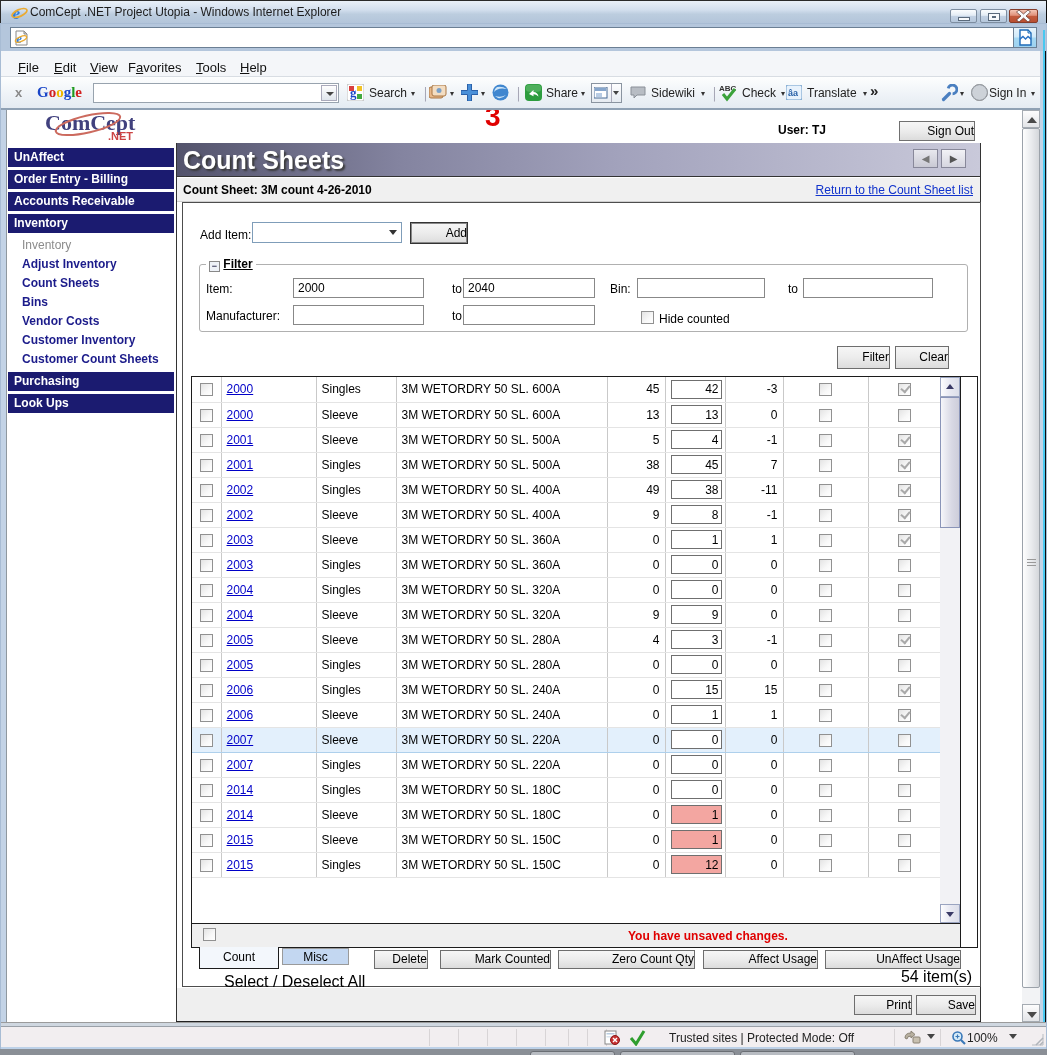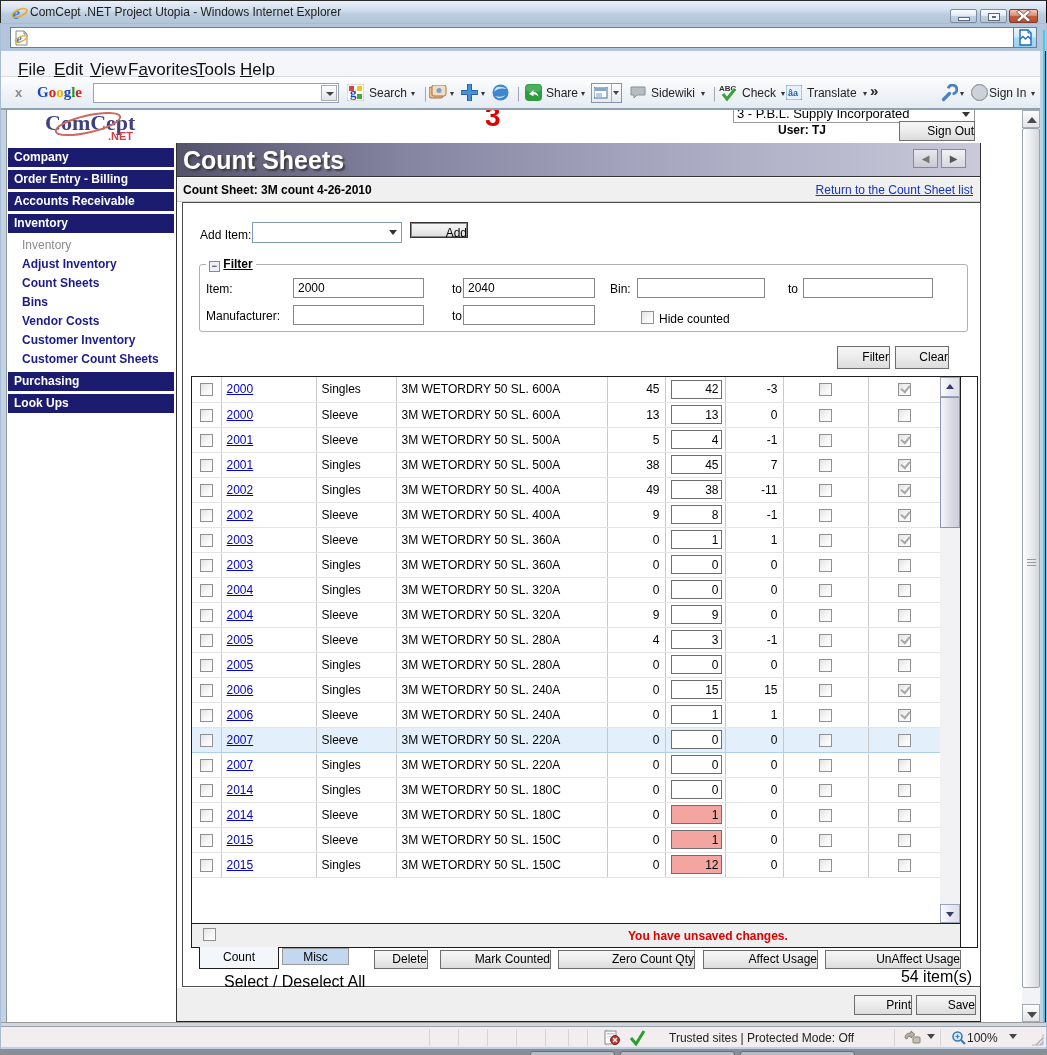--- a/index.html
+++ b/index.html
@@ -16,21 +16,21 @@
   background:linear-gradient(#fbfdfe 0%, #e3ecf5 45%, #c3d2e4 50%, #b5c7db 100%); }
 #btnclose { background:linear-gradient(#f4c6b5 0%, #e0917a 45%, #c35b3d 50%, #b94f32 100%); border:1px solid #853c2a; }
 
 #addrrow { position:absolute; left:1px; top:24px; width:1045px; height:27px; background:#b4c6dc; }
 #addrbox { position:absolute; left:9px; top:3px; width:1003px; height:21px; background:#fff; border:1px solid #6b7f94; border-right:0; }
 #compat { position:absolute; left:1012px; top:3px; width:24px; height:21px; border:1px solid #6b7f94;
   background:linear-gradient(#e8f4fc 0%, #d0eafa 48%, #a6d9f4 52%, #9ed2f0 100%); }
 #addrtext { position:absolute; left:24px; top:5px; font-size:11.7px; color:#222; white-space:nowrap; }
 
 #menubar { position:absolute; left:1px; top:51px; width:1045px; height:26px; background:#f4f6f9; border-bottom:1px solid #d8dde3; }
-#menubar span.mi { position:absolute; top:9px; font-size:17px; color:#111; }
+#menubar span.mi { position:absolute; top:9px; font-size:13px; color:#111; }
 
 #gbar { position:absolute; left:1px; top:77px; width:1045px; height:33px;
   background:linear-gradient(#fdfefe 0%, #f0f4f8 50%, #e4ebf2 100%); border-bottom:2px solid #8fa1b4; }
 .gtxt { position:absolute; top:9px; font-size:12px; color:#222; }
 
 #page { position:absolute; left:7px; top:110px; width:1015px; height:912px; background:#fff; overflow:hidden; }
 
 #bscroll { position:absolute; left:1022px; top:110px; width:18px; height:912px; background:#f2f3f5; }
 
 #lframe { position:absolute; left:1px; top:110px; width:6px; height:938px; background:#c3d3e6; }
@@ -203,26 +203,25 @@
 
   <div class="abs" style="left:33px; top:0px; width:120px; height:32px;">
     <svg width="120" height="32" viewBox="0 0 120 32">
       <text x="5" y="20" font-family="Liberation Serif, serif" font-size="22" font-weight="bold" fill="#41417e">ComCept</text>
       <ellipse cx="48" cy="14" rx="33" ry="8.5" fill="none" stroke="#cc6a5e" stroke-width="2" transform="rotate(-13 48 14)"></ellipse>
       <text x="68" y="30" font-family="Liberation Sans, sans-serif" font-size="11" font-weight="bold" fill="#cc4444">.NET</text>
     </svg>
   </div>
   <div class="abs" style="left:478px; top:-9px; font-size:28px; font-weight:bold; color:#e00000;">3</div>
   <div class="abs" style="left:711px; top:-13px; font-size:12px; font-weight:bold;">Location:</div>
-  <div class="abs" style="left:726px; top:-7px; width:242px; height:20px; border:1px solid #999; background:#fff; font-size:13px; padding:2px 3px; overflow:hidden;">3 - P.B.L. Supply Incorporated<span style="position:absolute; right:4px; top:8px; width:0; height:0; border-left:4px solid transparent; border-right:4px solid transparent; border-top:5px solid #333;"></span></div>
   <div class="abs" style="left:771px; top:13px; font-size:12px; font-weight:bold;">User: TJ</div>
   <div class="btn" style="left:892px; top:11px; width:76px; height:20px; line-height:18px; border:1px solid #707070;">Sign Out</div>
 
   <div class="abs" style="left:1px; top:38px; width:166px;">
-    <div class="navbar">Company</div>
+    <div class="navbar">UnAffect</div>
     <div class="navbar">Order Entry - Billing</div>
     <div class="navbar">Accounts Receivable</div>
     <div class="navbar">Inventory</div>
     <div class="navlink" style="color:#8b8b8b; font-weight:normal;">Inventory</div>
     <div class="navlink">Adjust Inventory</div>
     <div class="navlink">Count Sheets</div>
     <div class="navlink">Bins</div>
     <div class="navlink">Vendor Costs</div>
     <div class="navlink">Customer Inventory</div>
     <div class="navlink">Customer Count Sheets</div>
@@ -243,21 +242,21 @@
   <div class="abs" style="left:973px; top:33px; width:1px; height:878px; background:#333;"></div>
   <div class="abs" style="left:169px; top:33px; width:1px; height:878px; background:#333;"></div>
   <div class="abs" style="left:170px; top:878px; width:803px; height:33px; background:#efefef;"></div>
   <div class="abs" style="left:169px; top:911px; width:805px; height:1px; background:#222;"></div>
 
   <div id="panel">
     <div class="lbl" style="left:17px; top:25px;">Add Item:</div>
     <div class="abs" style="left:69px; top:19px; width:150px; height:21px; border:1px solid #7f9db9; background:#fff;">
           <span style="position:absolute; right:4px; top:7px; width:0; height:0; border-left:4px solid transparent; border-right:4px solid transparent; border-top:5px solid #333;"></span>
         </div>
-    <div class="btn" style="left:227px; top:19px; width:58px; height:16px; line-height:20px; border:1px solid #333; box-shadow:0 0 0 1px #888 inset;">Add</div>
+    <div class="btn" style="left:227px; top:19px; width:58px; height:22px; line-height:20px; border:1px solid #333; box-shadow:0 0 0 1px #888 inset;">Add</div>
 
     <fieldset class="abs" style="left:16px; top:54px; width:769px; height:75px; border:1px solid #b0b0b0; border-radius:3px;">
       <legend style="font-size:12px; font-weight:bold; margin-left:6px; padding:0 3px;"><span style="display:inline-block; width:11px; height:11px; border:1px solid #888; background:#eef2f8; font-size:9px; line-height:9px; text-align:center; vertical-align:-1px; color:#335;">−</span> <u>Filter</u></legend>
     </fieldset>
     <div class="lbl" style="left:23px; top:79px;">Item:</div>
     <input class="inp" style="left: 110px; top: 75px; width: 131px; padding: 0px 4px;" value="2000">
     <div class="lbl" style="left:269px; top:79px;">to</div>
     <input class="inp" style="left: 280px; top: 75px; width: 132px; padding: 0px 4px;" value="2040">
     <div class="lbl" style="left:427px; top:79px;">Bin:</div>
     <input class="inp" style="left: 454px; top: 75px; width: 128px;">

